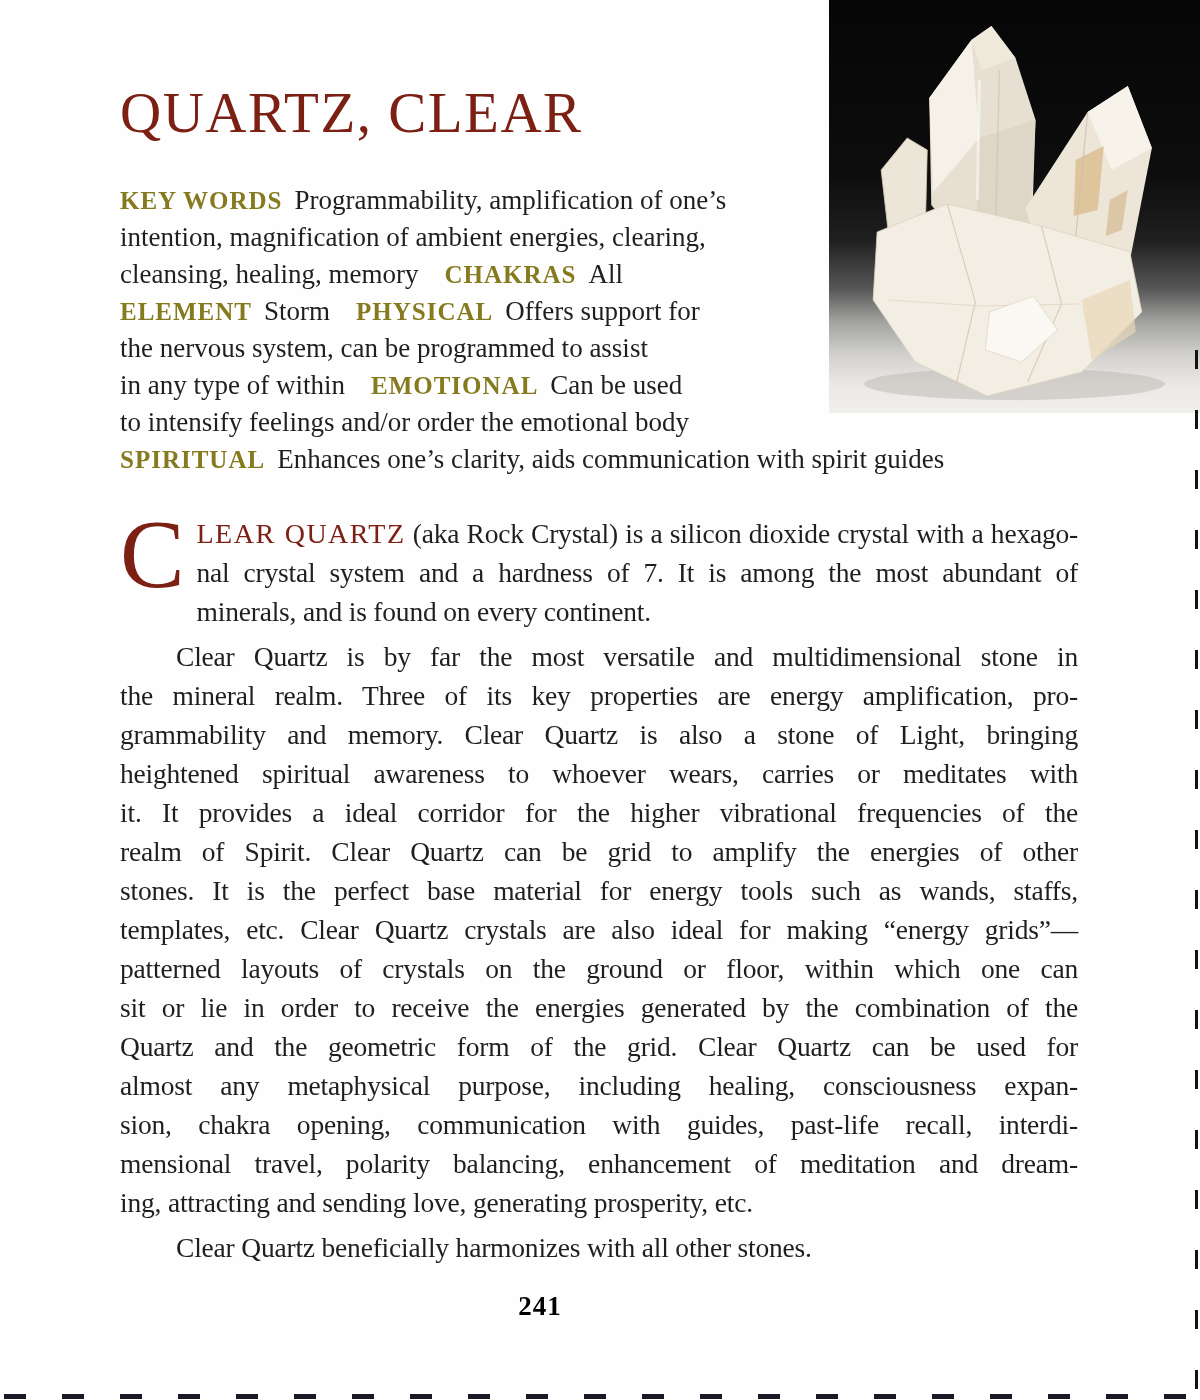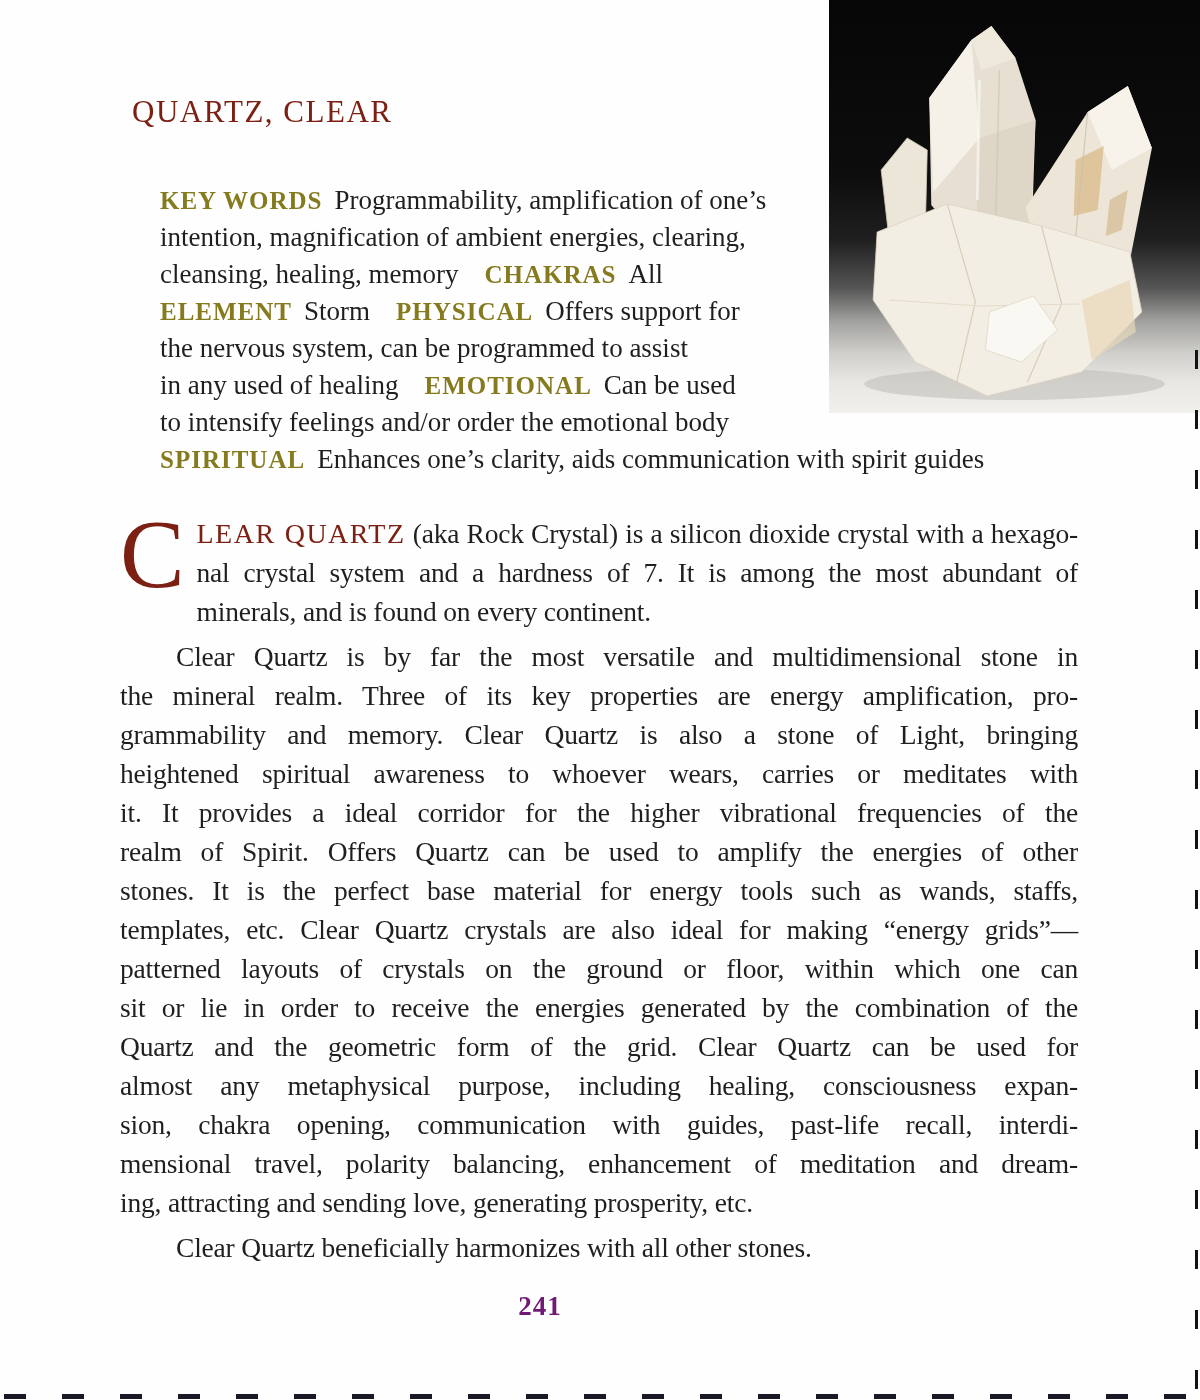--- a/index.html
+++ b/index.html
@@ -2,27 +2,27 @@
 <html><head>
 <meta charset="utf-8">
 <style>
   html,body{margin:0;padding:0;background:#ffffff;}
   .page{
     position:relative;width:1200px;height:1400px;background:#fefefe;overflow:hidden;
     font-family:"Liberation Serif","DejaVu Serif",serif;color:#1f1f1f;
   }
   
   .title{
-    position:absolute;left:120px;top:84px;margin:12px;
-    font-size:31px;font-weight:normal;letter-spacing:1.5px;color:#7b2013;line-height:1;
+    position:absolute;left:120px;top:84px;margin:0;
+    font-size:57px;font-weight:normal;letter-spacing:1.5px;color:#7b2013;line-height:1;
   }
   
   .infobox{
     position:absolute;left:120px;top:182px;width:920px;
-    font-size:27px;line-height:37px;white-space:nowrap;margin-left:40px;
+    font-size:27px;line-height:37px;white-space:nowrap;
   }
   .lb{
     font-weight:bold;color:#857b1e;letter-spacing:1px;font-size:25px;
   }
   .lb.inline{margin-left:26px;}
   .lv{margin-left:12px;}
   
   .photo{
     position:absolute;left:829px;top:0;width:371px;height:413px;
   }
@@ -40,21 +40,21 @@
   .dropcap{
     float:left;font-size:97px;line-height:78px;height:78px;
     color:#7b2013;margin:2px 12px 0 0;
   }
   .redcaps{
     color:#7b2013;font-size:28px;letter-spacing:1.5px;
   }
   
   .pagenum{
     position:absolute;left:0;top:1291px;width:1080px;text-align:center;
-    font-size:27px;font-weight:bold;color:#701a75;letter-spacing:1px;
+    font-size:27px;font-weight:bold;color:#000000;letter-spacing:1px;
   }
   
   .edge-bottom{
     position:absolute;left:4px;right:0;bottom:1px;height:5px;
     background:repeating-linear-gradient(to right,#191926 0 22px,transparent 22px 58px);
   }
   .edge-right{
     position:absolute;right:2px;top:350px;width:3px;height:1041px;
     background:repeating-linear-gradient(to bottom,#131313 0 19px,transparent 19px 60px);
   }
@@ -65,21 +65,21 @@
 <div class="page">
 
   <h1 class="title">QUARTZ, CLEAR</h1>
 
   <div class="infobox">
     <div><span class="lb">KEY WORDS</span><span class="lv">Programmability, amplification of one’s</span></div>
     <div><span>intention, magnification of ambient energies, clearing,</span></div>
     <div><span>cleansing, healing, memory</span><span class="lb inline">CHAKRAS</span><span class="lv">All</span></div>
     <div><span class="lb">ELEMENT</span><span class="lv">Storm</span><span class="lb inline">PHYSICAL</span><span class="lv">Offers support for</span></div>
     <div><span>the nervous system, can be programmed to assist</span></div>
-    <div><span>in any used of healing</span><span class="lb inline">EMOTIONAL</span><span class="lv">Can be used</span></div>
+    <div><span>in any type of within</span><span class="lb inline">EMOTIONAL</span><span class="lv">Can be used</span></div>
     <div><span>to intensify feelings and/or order the emotional body</span></div>
     <div><span class="lb">SPIRITUAL</span><span class="lv">Enhances one’s clarity, aids communication with spirit guides</span></div>
   </div>
 
   <div class="photo">
     <svg viewBox="0 0 370 413" preserveAspectRatio="none">
       <defs>
         <linearGradient id="bgGrad" x1="0" y1="0" x2="0" y2="1">
           <stop offset="0" stop-color="#060606"></stop>
           <stop offset="0.42" stop-color="#0d0d0d"></stop>
@@ -124,21 +124,21 @@
       <div class="bl j"><span class="redcaps">LEAR QUARTZ</span><span> (aka Rock Crystal) is a silicon dioxide crystal with a hexago-</span></div>
       <div class="bl j">nal crystal system and a hardness of 7. It is among the most abundant of</div>
       <div class="bl">minerals, and is found on every continent.</div>
     </div>
     <div class="para">
       <div class="bl j indent">Clear Quartz is by far the most versatile and multidimensional stone in</div>
       <div class="bl j">the mineral realm. Three of its key properties are energy amplification, pro-</div>
       <div class="bl j">grammability and memory. Clear Quartz is also a stone of Light, bringing</div>
       <div class="bl j">heightened spiritual awareness to whoever wears, carries or meditates with</div>
       <div class="bl j">it. It provides a ideal corridor for the higher vibrational frequencies of the</div>
-      <div class="bl j">realm of Spirit. Offers Quartz can be used to amplify the energies of other</div>
+      <div class="bl j">realm of Spirit. Clear Quartz can be grid to amplify the energies of other</div>
       <div class="bl j">stones. It is the perfect base material for energy tools such as wands, staffs,</div>
       <div class="bl j">templates, etc. Clear Quartz crystals are also ideal for making “energy grids”—</div>
       <div class="bl j">patterned layouts of crystals on the ground or floor, within which one can</div>
       <div class="bl j">sit or lie in order to receive the energies generated by the combination of the</div>
       <div class="bl j">Quartz and the geometric form of the grid. Clear Quartz can be used for</div>
       <div class="bl j">almost any metaphysical purpose, including healing, consciousness expan-</div>
       <div class="bl j">sion, chakra opening, communication with guides, past-life recall, interdi-</div>
       <div class="bl j">mensional travel, polarity balancing, enhancement of meditation and dream-</div>
       <div class="bl">ing, attracting and sending love, generating prosperity, etc.</div>
     </div>

